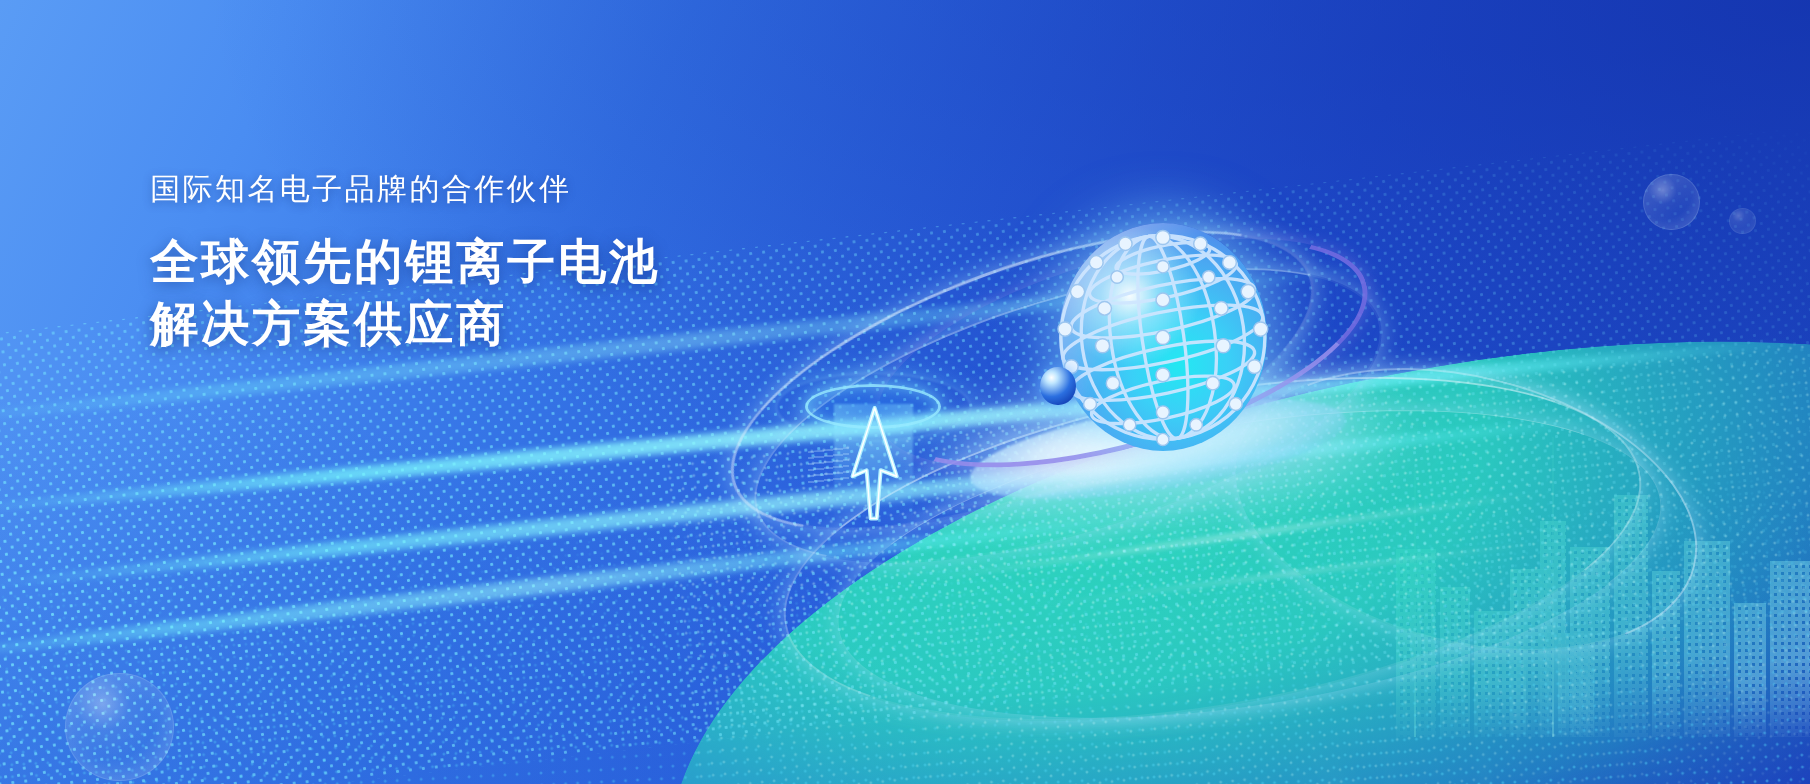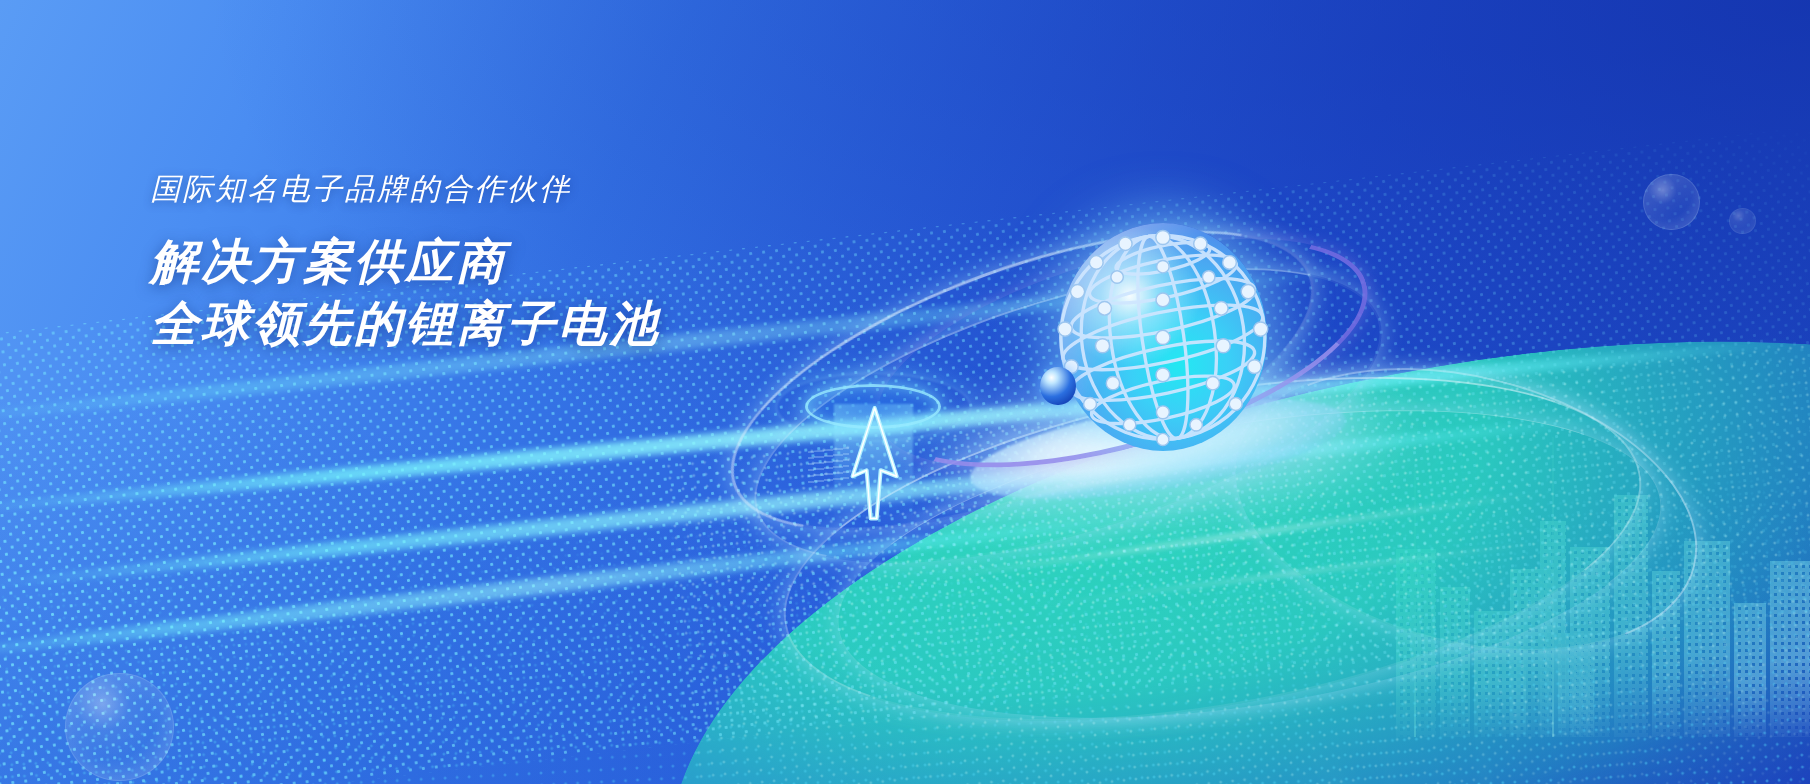--- a/index.html
+++ b/index.html
@@ -296,21 +296,20 @@
     border-radius:50%;
   }
 
   
   .copy{
     position:absolute;
     left:8.3%;
     top:21.5%;
     width:44%;
     z-index:40;
-    font-style:italic;
   }
   .eyebrow{
     color:#ffffff;
     font-size:30px;
     font-weight:400;
     letter-spacing:2.4px;
     line-height:1.35;
     text-shadow:0 2px 10px rgba(10,40,120,.45);
     margin-bottom:22px;
     white-space:nowrap;
@@ -445,17 +444,17 @@
   <div class="streak" style="left:50%; top:68%; width:36%; height:7px; transform:rotate(-8deg); opacity:.6;"></div>
   <div class="streak" style="left:56%; top:73%; width:30%; height:5px; transform:rotate(-7deg); opacity:.45;"></div>
   <div class="streak" style="left:46%; top:62%; width:26%; height:4px; transform:rotate(-10deg); opacity:.35;"></div>
 
   <div class="bubble b1"></div>
   <div class="bubble b2"></div>
   <div class="bubble b3"></div>
 
   <div class="copy">
     <div class="eyebrow">国际知名电子品牌的合作伙伴</div>
+    <div class="headline">全球领先的锂离子电池</div>
     <div class="headline">解决方案供应商</div>
-    <div class="headline">全球领先的锂离子电池</div>
   </div>
 
 </div>
 
 </body></html>

